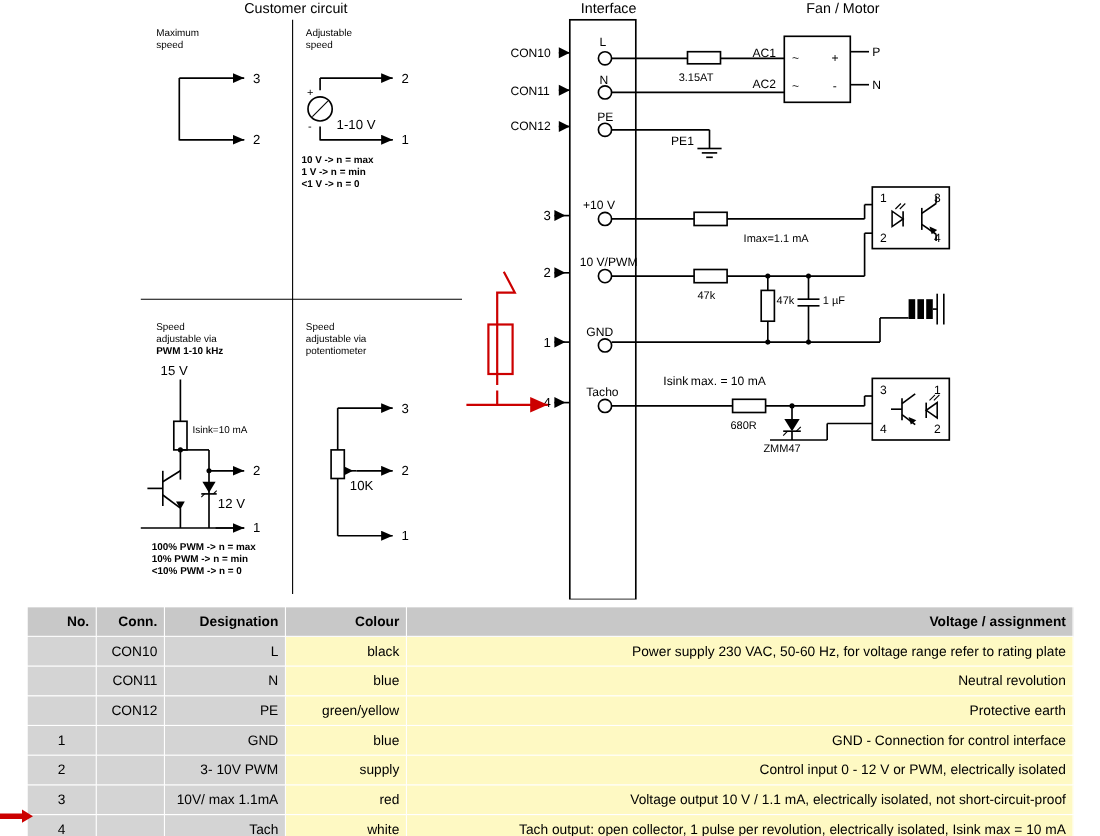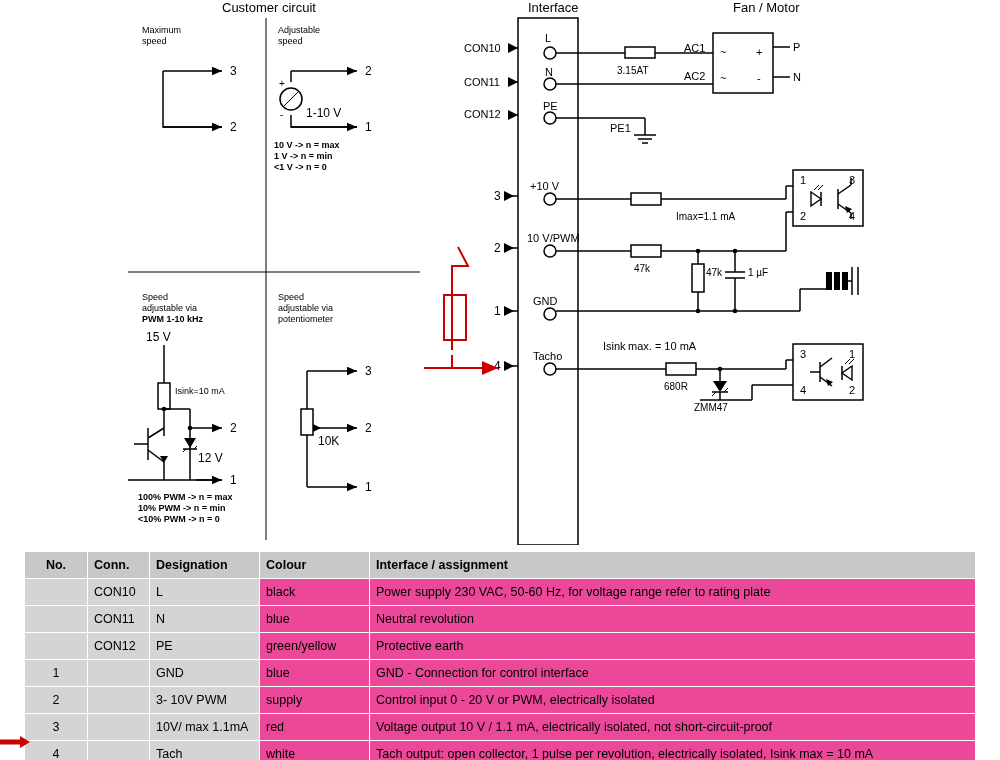--- a/index.html
+++ b/index.html
@@ -27,29 +27,29 @@
   
   table.legend{
     position:absolute;left:24px;top:551px;
     border-collapse:collapse;
     width:952px;
     font-size:12.5px;
   }
   table.legend th, table.legend td{
     border:1px solid #ffffff;
     padding:3px 6px;
-    text-align:left;
+    text-align:right;
     vertical-align:middle;
     height:20px;
   }
   table.legend thead th{background:#c8c8c8;font-weight:bold;}
   table.legend tbody td{background:#d4d4d4;}
-  table.legend tbody td.func, table.legend tbody td.colour{background:#ec4899;}
+  table.legend tbody td.func, table.legend tbody td.colour{background:#fef9c3;}
   table.legend td.no{text-align:center;width:50px;}
-  table.legend th.no{text-align:center;width:50px;}
+  table.legend th.no{text-align:right;width:50px;}
   col.c-no{width:52px;}
   col.c-conn{width:62px;}
   col.c-des{width:110px;}
   col.c-col{width:110px;}
   .arrow-row{position:absolute;left:0;top:735px;width:30px;height:14px;}
 </style>
 </head>
 <body>
 
 <div class="wrap">
@@ -317,21 +317,21 @@
         <col class="c-des">
         <col class="c-col">
         <col>
       </colgroup>
   <thead>
     <tr>
       <th class="no">No.</th>
       <th>Conn.</th>
       <th>Designation</th>
       <th>Colour</th>
-      <th>Interface / assignment</th>
+      <th>Voltage / assignment</th>
     </tr>
   </thead>
   <tbody>
     <tr>
       <td class="no"></td>
       <td>CON10</td>
       <td>L</td>
       <td class="colour">black</td>
       <td class="func">Power supply 230 VAC, 50-60 Hz, for voltage range refer to rating plate</td>
     </tr>
@@ -354,21 +354,21 @@
       <td></td>
       <td>GND</td>
       <td class="colour">blue</td>
       <td class="func">GND - Connection for control interface</td>
     </tr>
     <tr>
       <td class="no">2</td>
       <td></td>
       <td>3- 10V PWM</td>
       <td class="colour">supply</td>
-      <td class="func">Control input 0 - 20 V or PWM, electrically isolated</td>
+      <td class="func">Control input 0 - 12 V or PWM, electrically isolated</td>
     </tr>
     <tr>
       <td class="no">3</td>
       <td></td>
       <td>10V/ max 1.1mA</td>
       <td class="colour">red</td>
       <td class="func">Voltage output 10 V / 1.1 mA, electrically isolated, not short-circuit-proof</td>
     </tr>
     <tr>
       <td class="no">4</td>

